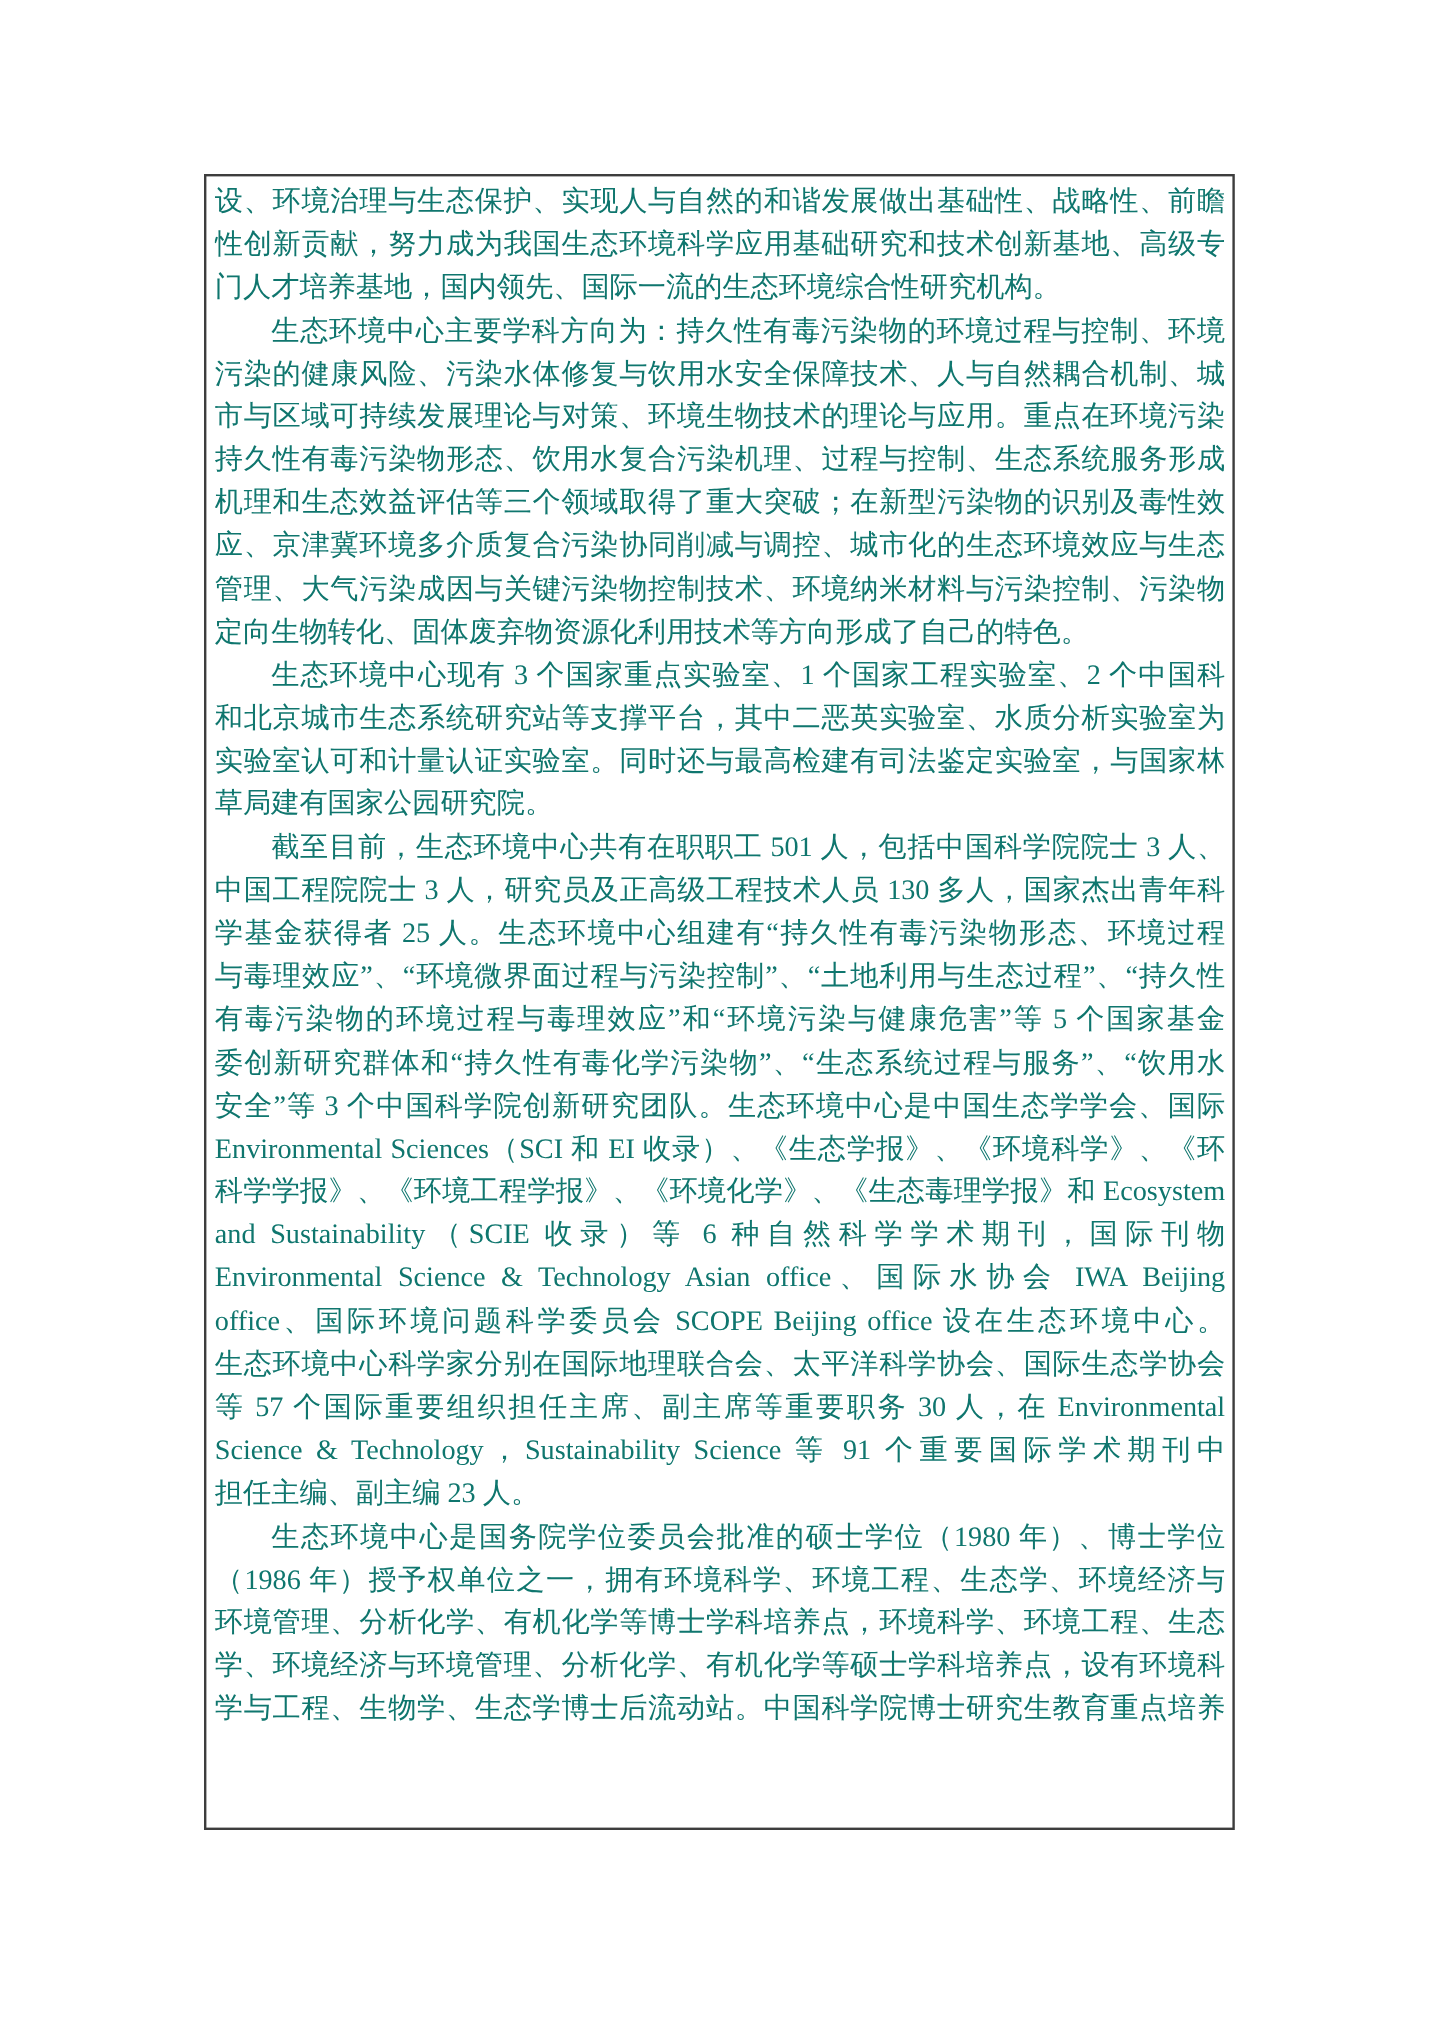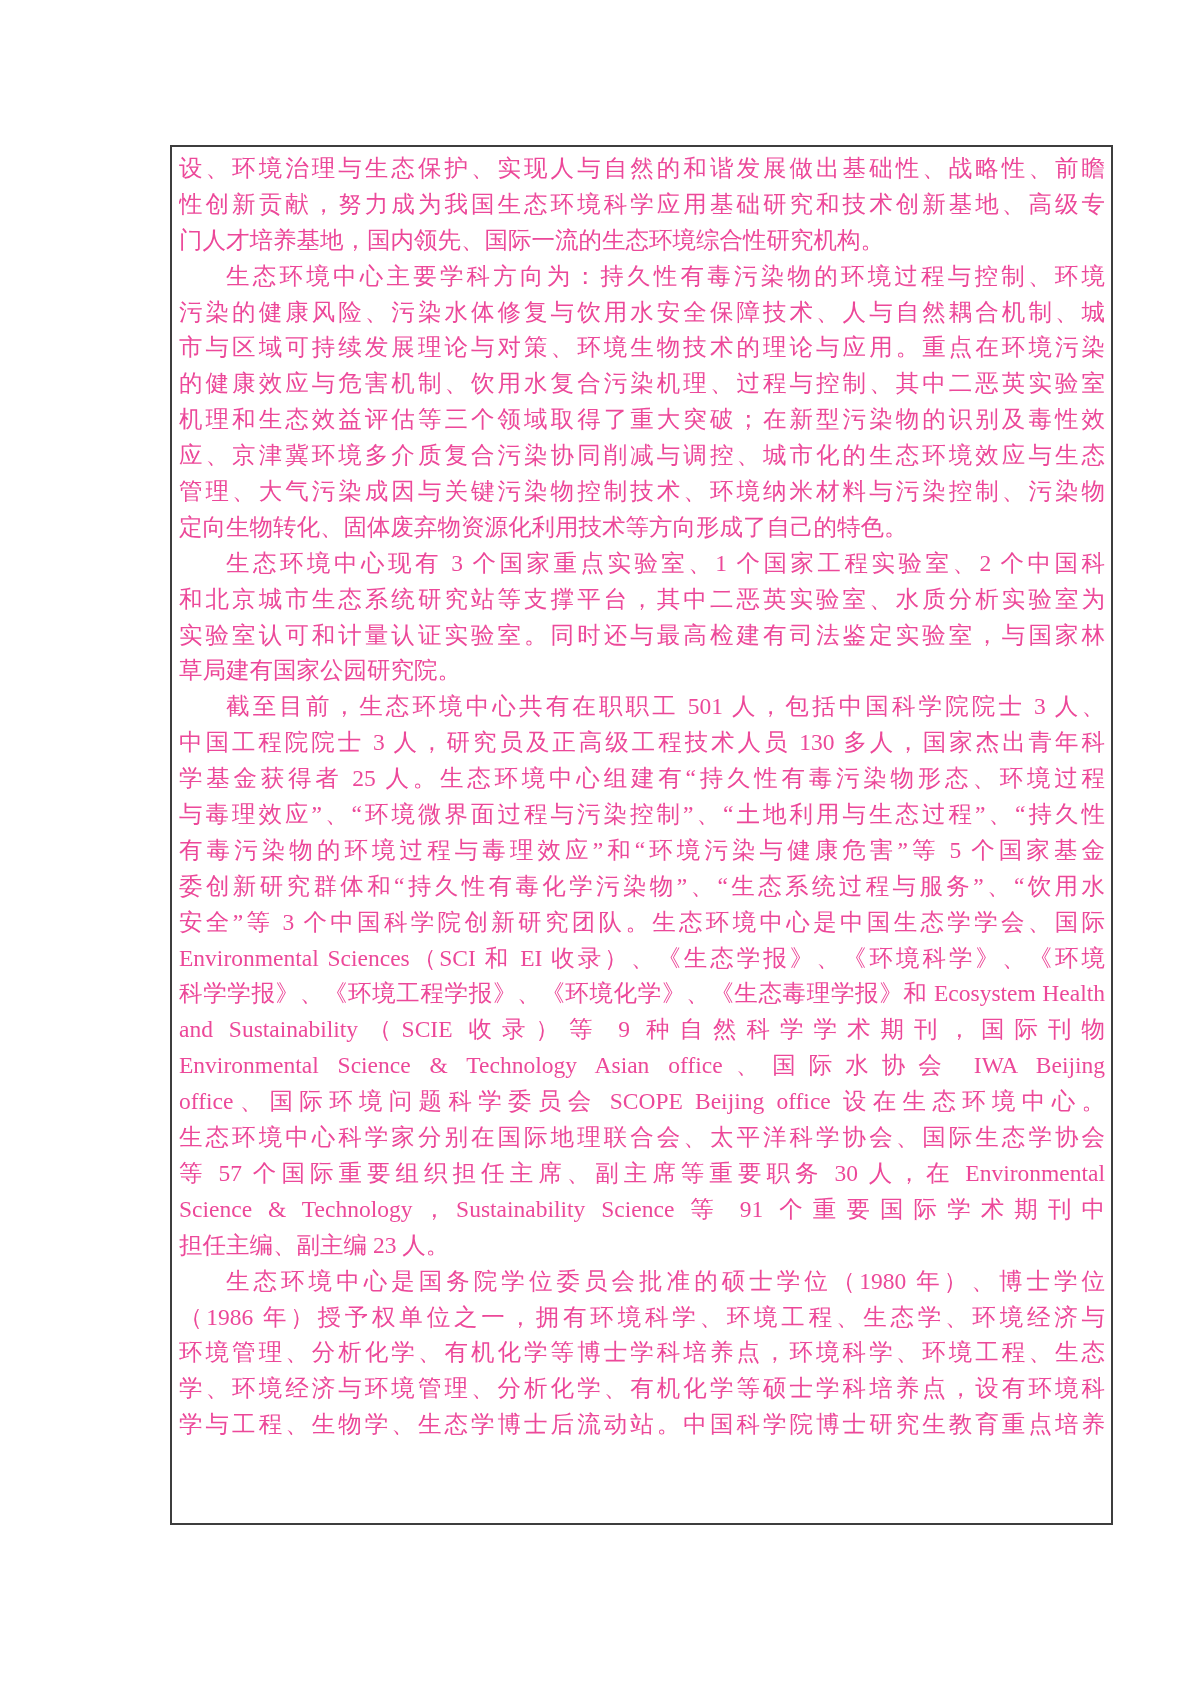--- a/index.html
+++ b/index.html
@@ -12,26 +12,26 @@
     width: 1199px;
     height: 1696px;
     background: #ffffff;
     overflow: hidden;
     font-family: "Liberation Serif", "DejaVu Serif", serif;
   }
   .doc-cell {
     position: absolute;
     left: 170px;
     top: 145px;
-    width: 943px;
+    width: 859px;
     height: 1380px;
     box-sizing: border-box;
     border: 2px solid #3d3d3d;
     padding: 4px 6px 0 7px;
-    color: #ec4899;
+    color: #0f766e;
   }
   .para {
     margin: 0;
     padding: 0;
   }
   .line {
     font-size: 23.5px;
     line-height: 35.9px;
     height: 35.9px;
     overflow: hidden;
@@ -56,21 +56,21 @@
     <div class="para">
       <div class="line">设、环境治理与生态保护、实现人与自然的和谐发展做出基础性、战略性、前瞻</div>
       <div class="line">性创新贡献，努力成为我国生态环境科学应用基础研究和技术创新基地、高级专</div>
       <div class="line para-end">门人才培养基地，国内领先、国际一流的生态环境综合性研究机构。</div>
     </div>
 
     <div class="para">
       <div class="line indent">生态环境中心主要学科方向为：持久性有毒污染物的环境过程与控制、环境</div>
       <div class="line">污染的健康风险、污染水体修复与饮用水安全保障技术、人与自然耦合机制、城</div>
       <div class="line">市与区域可持续发展理论与对策、环境生物技术的理论与应用。重点在环境污染</div>
-      <div class="line">的健康效应与危害机制、饮用水复合污染机理、过程与控制、其中二恶英实验室</div>
+      <div class="line">持久性有毒污染物形态、饮用水复合污染机理、过程与控制、生态系统服务形成</div>
       <div class="line">机理和生态效益评估等三个领域取得了重大突破；在新型污染物的识别及毒性效</div>
       <div class="line">应、京津冀环境多介质复合污染协同削减与调控、城市化的生态环境效应与生态</div>
       <div class="line">管理、大气污染成因与关键污染物控制技术、环境纳米材料与污染控制、污染物</div>
       <div class="line para-end">定向生物转化、固体废弃物资源化利用技术等方向形成了自己的特色。</div>
     </div>
 
     <div class="para">
       <div class="line indent">生态环境中心现有 3 个国家重点实验室、1 个国家工程实验室、2 个中国科</div>
       <div class="line">和北京城市生态系统研究站等支撑平台，其中二恶英实验室、水质分析实验室为</div>
       <div class="line">实验室认可和计量认证实验室。同时还与最高检建有司法鉴定实验室，与国家林</div>
@@ -80,21 +80,21 @@
     <div class="para">
       <div class="line indent">截至目前，生态环境中心共有在职职工 501 人，包括中国科学院院士 3 人、</div>
       <div class="line">中国工程院院士 3 人，研究员及正高级工程技术人员 130 多人，国家杰出青年科</div>
       <div class="line">学基金获得者 25 人。生态环境中心组建有“持久性有毒污染物形态、环境过程</div>
       <div class="line">与毒理效应”、“环境微界面过程与污染控制”、“土地利用与生态过程”、“持久性</div>
       <div class="line">有毒污染物的环境过程与毒理效应”和“环境污染与健康危害”等 5 个国家基金</div>
       <div class="line">委创新研究群体和“持久性有毒化学污染物”、“生态系统过程与服务”、“饮用水</div>
       <div class="line">安全”等 3 个中国科学院创新研究团队。生态环境中心是中国生态学学会、国际</div>
       <div class="line">Environmental Sciences（SCI 和 EI 收录）、《生态学报》、《环境科学》、《环境</div>
       <div class="line">科学学报》、《环境工程学报》、《环境化学》、《生态毒理学报》和 Ecosystem Health</div>
-      <div class="line">and Sustainability（SCIE 收录）等 9 种自然科学学术期刊，国际刊物</div>
+      <div class="line">and Sustainability（SCIE 收录）等 6 种自然科学学术期刊，国际刊物</div>
       <div class="line">Environmental Science &amp; Technology Asian office、国际水协会 IWA Beijing</div>
       <div class="line">office、国际环境问题科学委员会 SCOPE Beijing office 设在生态环境中心。</div>
       <div class="line">生态环境中心科学家分别在国际地理联合会、太平洋科学协会、国际生态学协会</div>
       <div class="line">等 57 个国际重要组织担任主席、副主席等重要职务 30 人，在 Environmental</div>
       <div class="line">Science &amp; Technology，Sustainability Science 等 91 个重要国际学术期刊中</div>
       <div class="line para-end">担任主编、副主编 23 人。</div>
     </div>
 
     <div class="para">
       <div class="line indent">生态环境中心是国务院学位委员会批准的硕士学位（1980 年）、博士学位</div>

